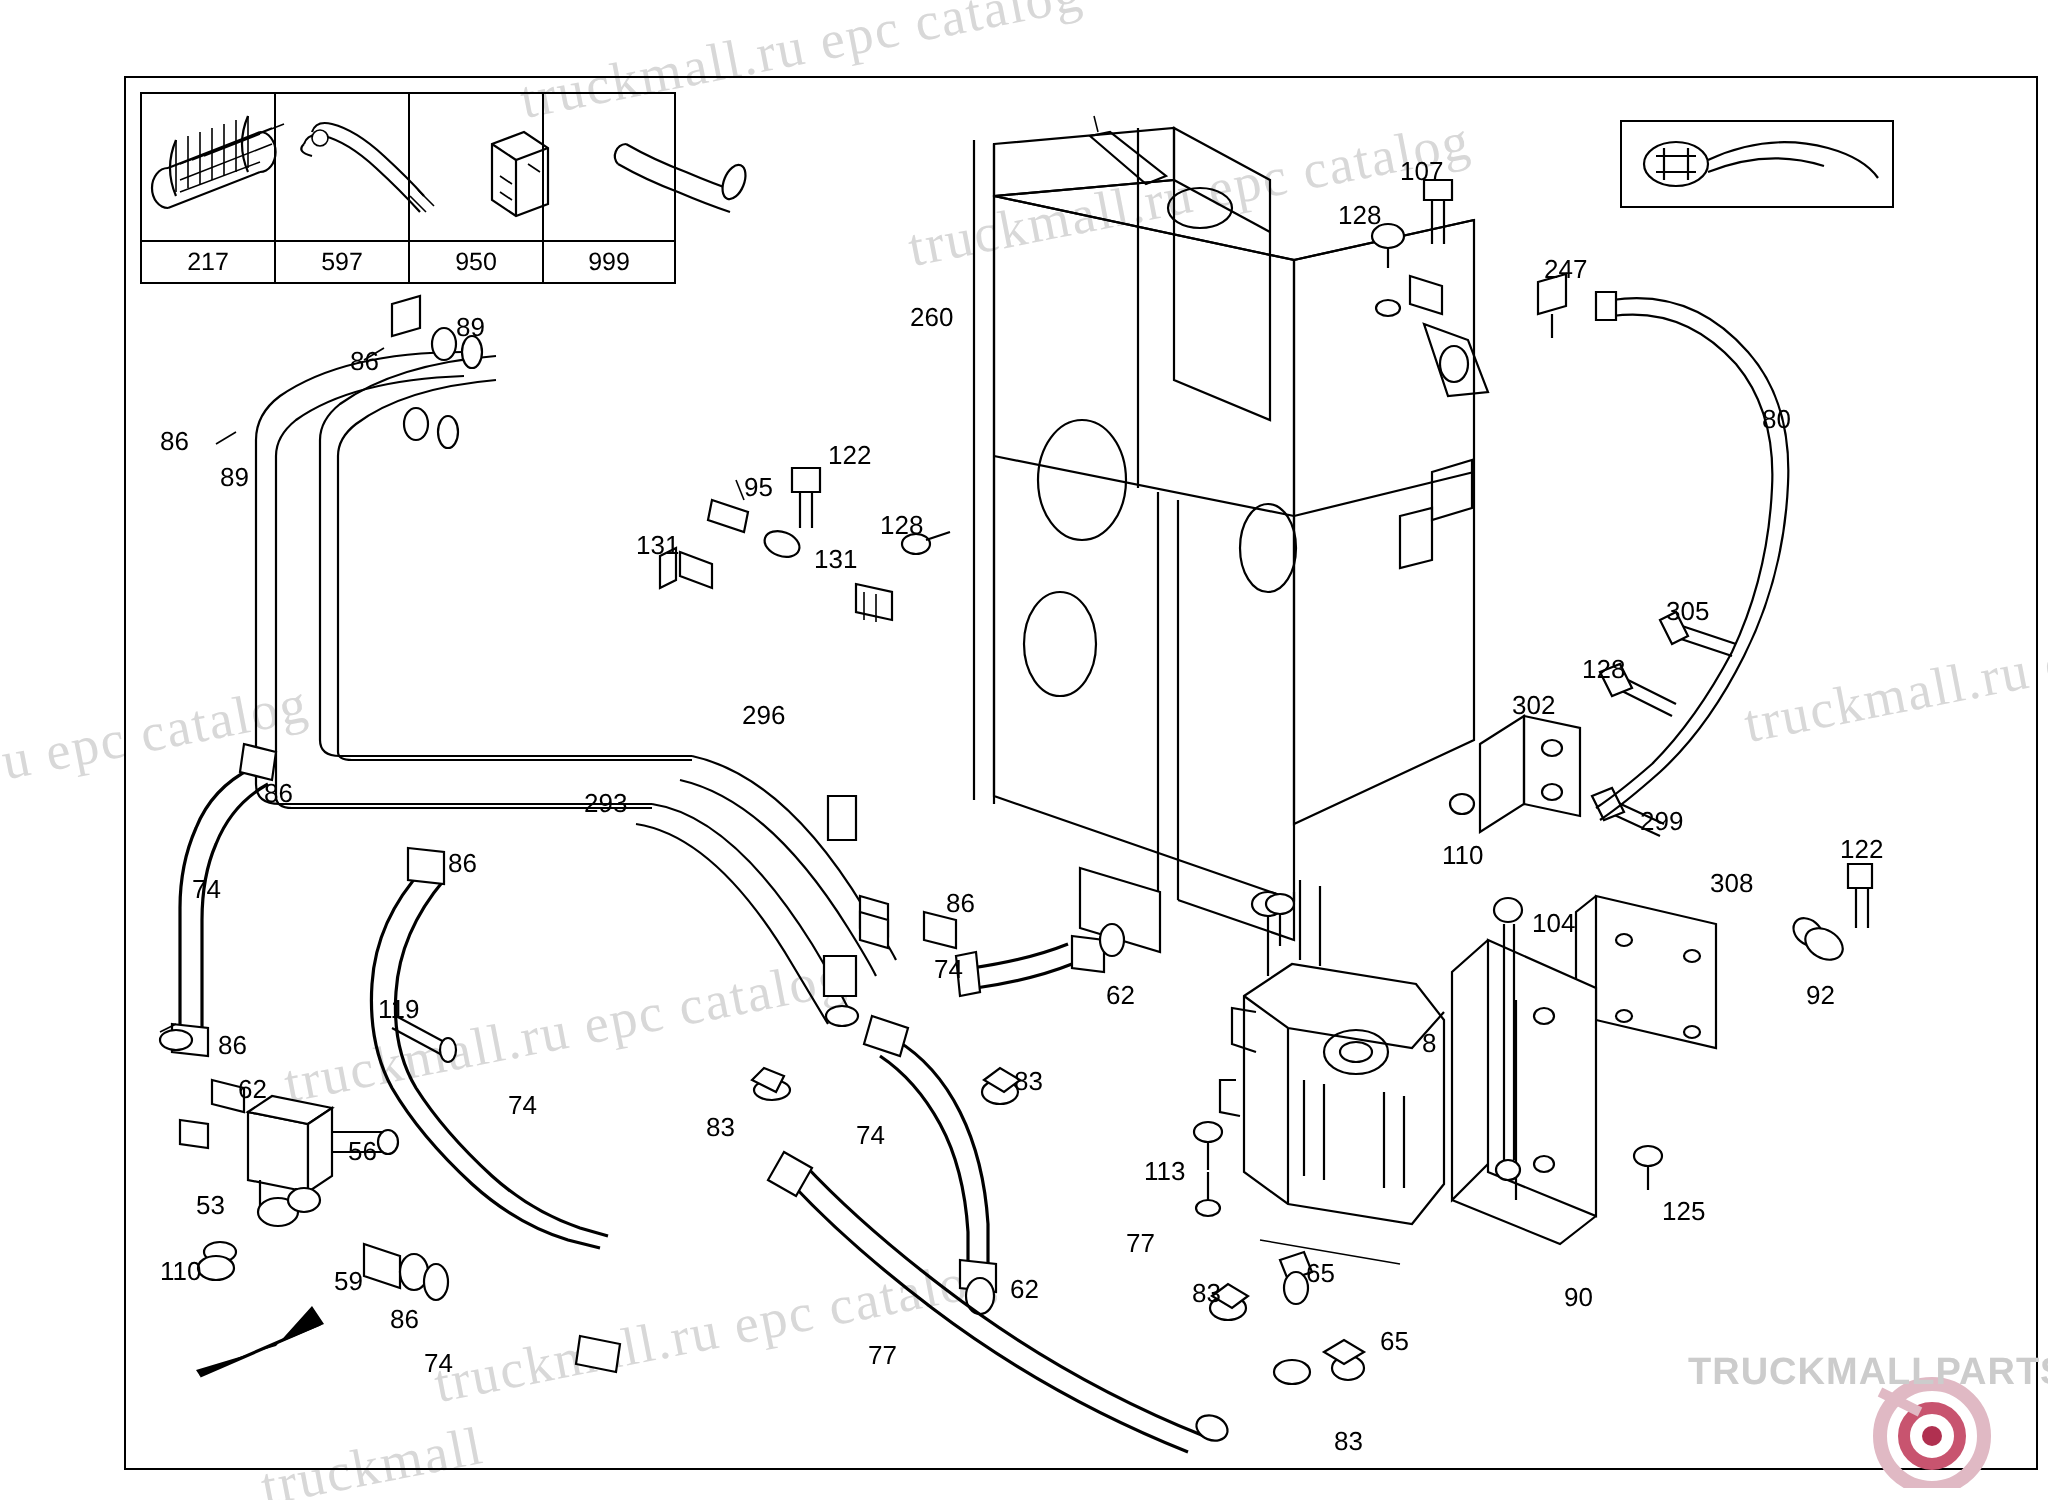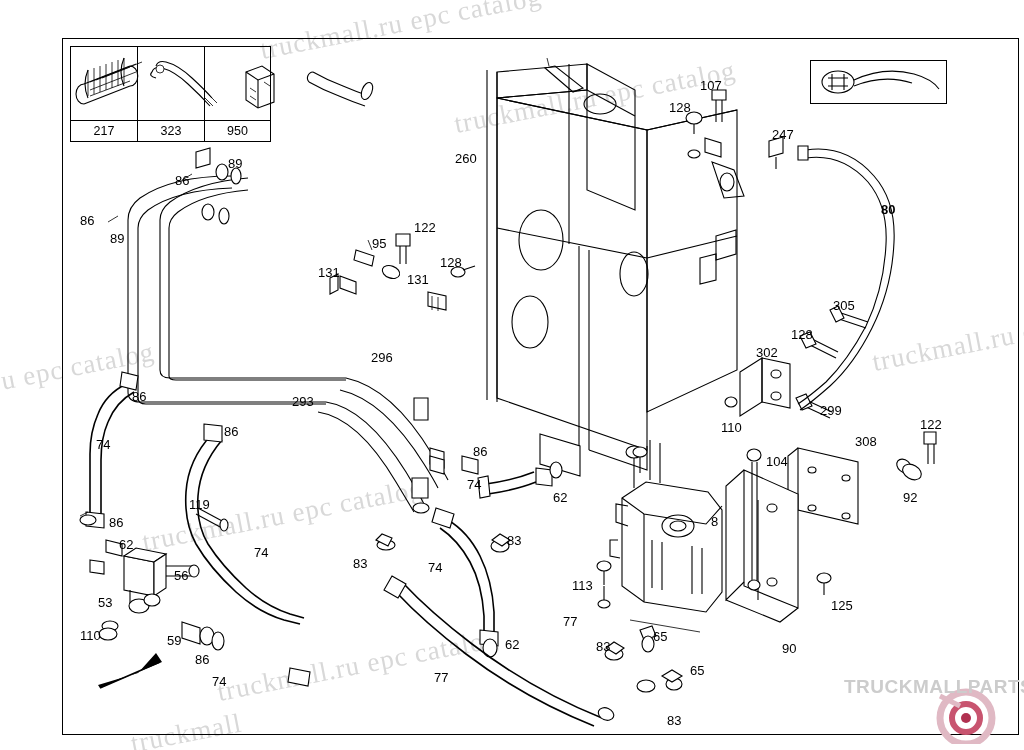--- a/index.html
+++ b/index.html
@@ -414,38 +414,42 @@
     </g>
   </svg>
 
   <div class="legend">
     <div class="cell">
       <div class="sep"></div>
       <div class="lbl">217</div>
     </div>
     <div class="cell">
       <div class="sep"></div>
-      <div class="lbl">323</div>
+      <div class="lbl">597</div>
     </div>
     <div class="cell">
       <div class="sep"></div>
       <div class="lbl">950</div>
+    </div>
+    <div class="cell">
+      <div class="sep"></div>
+      <div class="lbl">999</div>
     </div>
   </div>
 
   <div class="tr-box"></div>
 
   <div id="callout-layer">
       <div class="num" style="left: 700px; top: 78px;">107</div>
       <div class="num" style="left: 669px; top: 100px;">128</div>
       <div class="num" style="left: 772px; top: 127px;">247</div>
       <div class="num" style="left: 455px; top: 151px;">260</div>
       <div class="num" style="left: 228px; top: 156px;">89</div>
       <div class="num" style="left: 175px; top: 173px;">86</div>
-      <div class="num" style="left: 881px; top: 202px; font-weight: bold;">80</div>
+      <div class="num" style="left: 881px; top: 202px;">80</div>
       <div class="num" style="left: 80px; top: 213px;">86</div>
       <div class="num" style="left: 110px; top: 231px;">89</div>
       <div class="num" style="left: 414px; top: 220px;">122</div>
       <div class="num" style="left: 372px; top: 236px;">95</div>
       <div class="num" style="left: 440px; top: 255px;">128</div>
       <div class="num" style="left: 318px; top: 265px;">131</div>
       <div class="num" style="left: 407px; top: 272px;">131</div>
       <div class="num" style="left: 833px; top: 298px;">305</div>
       <div class="num" style="left: 791px; top: 327px;">128</div>
       <div class="num" style="left: 756px; top: 345px;">302</div>

